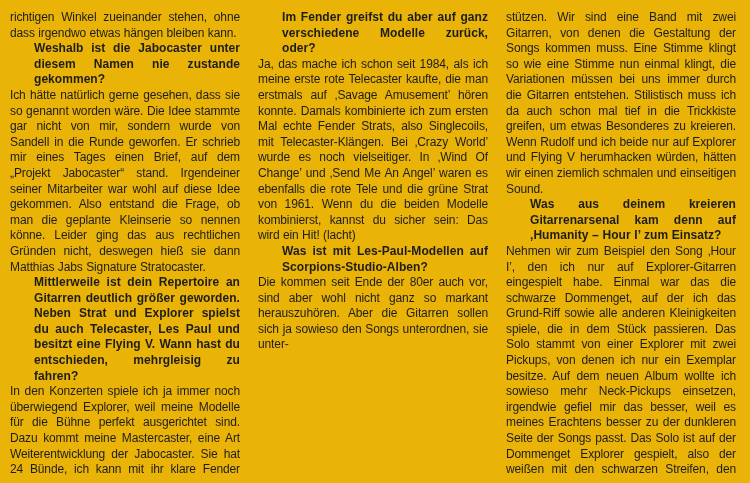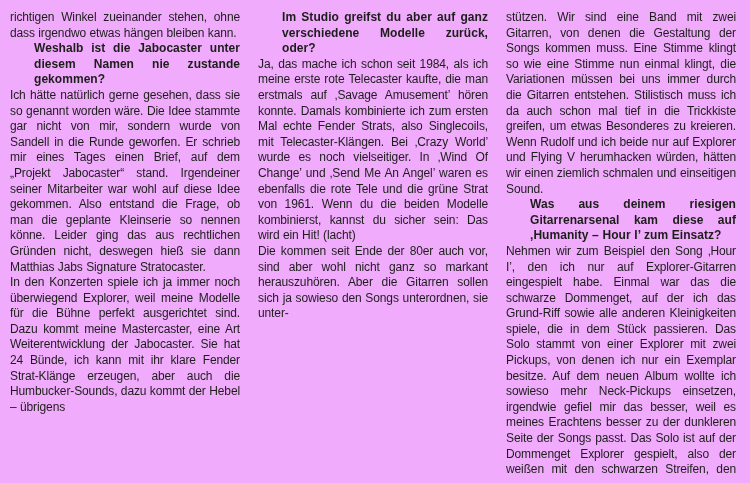--- a/index.html
+++ b/index.html
@@ -4,21 +4,21 @@
 <style>
   html, body {
     margin: 0;
     padding: 0;
     background: #fdfdfb;
   }
   .page {
     position: relative;
     width: 750px;
     height: 483px;
-    background: #f0abfc;
+    background: #eab308;
     overflow: hidden;
     box-sizing: border-box;
     padding: 10px 13px 6px 10px;
     display: flex;
     gap: 18px;
     font-family: "Liberation Sans", "DejaVu Sans", sans-serif;
   }
   .column {
     width: 230px;
     flex: 0 0 230px;
@@ -44,28 +44,30 @@
 </style>
 </head>
 <body>
 
 <div class="page">
 
   <div class="column">
     <p class="a">richtigen Winkel zueinander stehen, ohne dass irgendwo etwas hängen bleiben kann.</p>
     <p class="q">Weshalb ist die Jabocaster unter diesem Namen nie zustande gekommen?</p>
     <p class="a">Ich hätte natürlich gerne gesehen, dass sie so genannt worden wäre. Die Idee stammte gar nicht von mir, sondern wurde von Sandell in die Runde geworfen. Er schrieb mir eines Tages einen Brief, auf dem „Projekt Jabocaster“ stand. Irgendeiner seiner Mitarbeiter war wohl auf diese Idee gekommen. Also entstand die Frage, ob man die geplante Kleinserie so nennen könne. Leider ging das aus rechtlichen Gründen nicht, deswegen hieß sie dann Matthias Jabs Signature Stratocaster.</p>
+    <p class="q">Mittlerweile ist dein Repertoire an Gitarren deutlich größer geworden. Neben Strat und Explorer spielst du auch Telecaster, Les Paul und besitzt eine Flying V. Wann hast du entschieden, mehrgleisig zu fahren?</p>
     <p class="a">In den Konzerten spiele ich ja immer noch überwiegend Explorer, weil meine Modelle für die Bühne perfekt ausgerichtet sind. Dazu kommt meine Mastercaster, eine Art Weiterentwicklung der Jabocaster. Sie hat 24 Bünde, ich kann mit ihr klare Fender Strat-Klänge erzeugen, aber auch die Humbucker-Sounds, dazu kommt der Hebel – übrigens</p>
   </div>
 
   <div class="column">
-    <p class="q">Im Studio greifst du aber auf ganz verschiedene Modelle zurück, oder?</p>
+    <p class="q">Im Fender greifst du aber auf ganz verschiedene Modelle zurück, oder?</p>
     <p class="a">Ja, das mache ich schon seit 1984, als ich meine erste rote Telecaster kaufte, die man erstmals auf ‚Savage Amusement’ hören konnte. Damals kombinierte ich zum ersten Mal echte Fender Strats, also Singlecoils, mit Telecaster-Klängen. Bei ‚Crazy World’ wurde es noch vielseitiger. In ‚Wind Of Change’ und ‚Send Me An Angel’ waren es ebenfalls die rote Tele und die grüne Strat von 1961. Wenn du die beiden Modelle kombinierst, kannst du sicher sein: Das wird ein Hit! (lacht)</p>
+    <p class="q">Was ist mit Les-Paul-Modellen auf Scorpions-Studio-Alben?</p>
     <p class="a">Die kommen seit Ende der 80er auch vor, sind aber wohl nicht ganz so markant herauszuhören. Aber die Gitarren sollen sich ja sowieso den Songs unterordnen, sie unter-</p>
   </div>
 
   <div class="column">
     <p class="a">stützen. Wir sind eine Band mit zwei Gitarren, von denen die Gestaltung der Songs kommen muss. Eine Stimme klingt so wie eine Stimme nun einmal klingt, die Variationen müssen bei uns immer durch die Gitarren entstehen. Stilistisch muss ich da auch schon mal tief in die Trickkiste greifen, um etwas Besonderes zu kreieren. Wenn Rudolf und ich beide nur auf Explorer und Flying V herumhacken würden, hätten wir einen ziemlich schmalen und einseitigen Sound.</p>
-    <p class="q">Was aus deinem riesigen Gitarrenarsenal kam diese auf ‚Humanity – Hour I’ zum Einsatz?</p>
+    <p class="q">Was aus deinem kreieren Gitarrenarsenal kam denn auf ‚Humanity – Hour I’ zum Einsatz?</p>
     <p class="a">Nehmen wir zum Beispiel den Song ‚Hour I’, den ich nur auf Explorer-Gitarren eingespielt habe. Einmal war das die schwarze Dommenget, auf der ich das Grund-Riff sowie alle anderen Kleinigkeiten spiele, die in dem Stück passieren. Das Solo stammt von einer Explorer mit zwei Pickups, von denen ich nur ein Exemplar besitze. Auf dem neuen Album wollte ich sowieso mehr Neck-Pickups einsetzen, irgendwie gefiel mir das besser, weil es meines Erachtens besser zu der dunkleren Seite der Songs passt. Das Solo ist auf der Dommenget Explorer gespielt, also der weißen mit den schwarzen Streifen, den Star-Inlays und zwei Hümbuckern. ‚Hour I’ ist demnach die reine Explorer-Variante.</p>
   </div>
 
 </div>
 
 </body></html>

